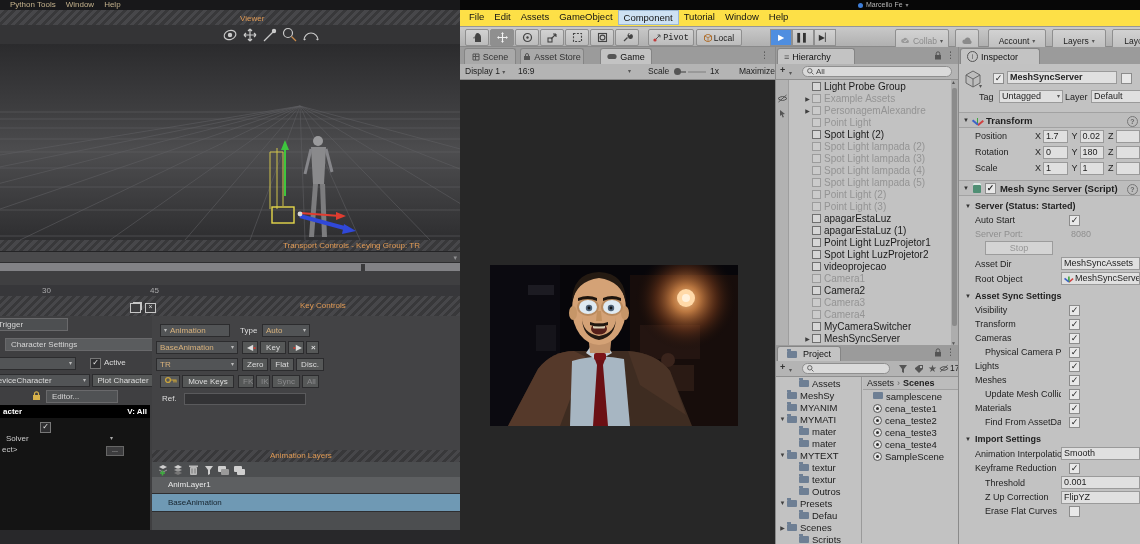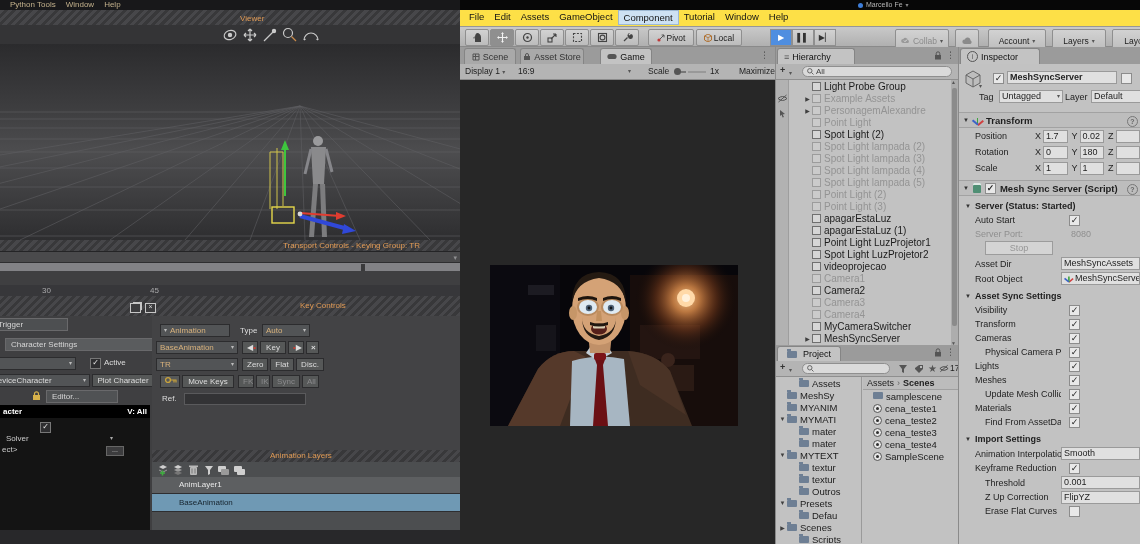--- a/index.html
+++ b/index.html
@@ -41,21 +41,21 @@
   #char-panel .hdr{height:13px;background:#000;color:#fff;font-weight:bold;line-height:13px;padding:0 3px;}
   #char-panel .hdr .r{float:right;font-weight:bold;}
   
   #kc-panel{left:152px;top:316px;width:308px;height:134px;background:#434345;}
   .tan{color:#d9b27c;}
   
   #al-hatch{left:152px;top:450px;width:308px;height:12px;font-size:8px;line-height:12px;}
   #al-hatch .lbl{position:absolute;left:118px;top:0;}
   #al-toolbar{left:152px;top:462px;width:308px;height:15px;background:#4c4e50;}
   #al-rows{left:152px;top:477px;width:308px;height:53px;background:#4c4e50;}
-  .al-row{height:16px;border-bottom:1px solid #2e2e30;background:#5d5f61;color:#e8e8e8;font-size:8px;line-height:16px;padding-left:27px;}
+  .al-row{height:16px;border-bottom:1px solid #2e2e30;background:#5d5f61;color:#e8e8e8;font-size:8px;line-height:16px;padding-left:16px;}
   .al-row[data-sel="true"]{background:#6f99b4;color:#16242e;height:17px;line-height:17px;}
   #mb-bottom{left:0;top:530px;width:460px;height:14px;background:#28282a;}
   
   #unity{left:460px;top:0;width:680px;height:544px;background:#c2c2c2;font-size:9px;color:#1e1e1e;}
   #u-topstrip{left:0;top:0;width:680px;height:10px;background:#070707;color:#b5b5b5;font-size:7px;line-height:10px;}
   #u-user{position:absolute;left:398px;top:0;display:flex;align-items:center;gap:3px;}
   #u-user .dot{width:5px;height:5px;border-radius:50%;background:#3d7dd8;}
   #u-menubar{left:0;top:10px;width:680px;height:17px;background:#fde047;border-bottom:1px solid #979797;box-sizing:border-box;display:flex;align-items:flex-start;padding-left:4px;}
   #u-menubar span{padding:1px 5px;font-size:9.5px;color:#141414;}
   #u-menubar span[data-hl="true"]{background:#cde1f3;border:1px solid #9db8d2;}
@@ -433,21 +433,21 @@
             <rect x="1.5" y="1.5" width="8" height="8"></rect>
             <circle cx="5.5" cy="5.5" r="2.4"></circle>
           </svg>
       </div>
       <div class="toolbtn" style="left:155px">
         <svg width="11" height="11" viewBox="0 0 11 11" fill="none" stroke="#444" stroke-width="1.3">
             <path d="M2 9l4-4M9 2L7.5 3.5M6 5a2.5 2.5 0 1 0 3-3l-1.5 1.5-1-1L8 1a2.5 2.5 0 0 0-2 4z" fill="#444" stroke="none"></path>
             <path d="M2 9l3.5-3.5"></path>
           </svg>
       </div>
-      <div class="pl-btn" style="left:188px;width:44px;">
+      <div class="pl-btn" style="left:188px;width:44px;font-family:Liberation Mono, monospace;">
         <svg width="8" height="8" viewBox="0 0 8 8">
             <circle cx="2" cy="6" r="1.6" fill="#c03a3a"></circle>
             <path d="M3 5L7 1M7 1H4.6M7 1v2.4" stroke="#555" fill="none"></path>
           </svg>
         <span>Pivot</span>
       </div>
       <div class="pl-btn" style="left:236px;width:44px;">
         <svg width="8" height="8" viewBox="0 0 8 8">
             <path d="M4 0l3.5 2v4L4 8 .5 6V2z" fill="none" stroke="#b0702f" stroke-width="1"></path>
             <path d="M4 3.6L.5 2M4 3.6L7.5 2M4 3.6V8" stroke="#b0702f" stroke-width="0.8"></path>

